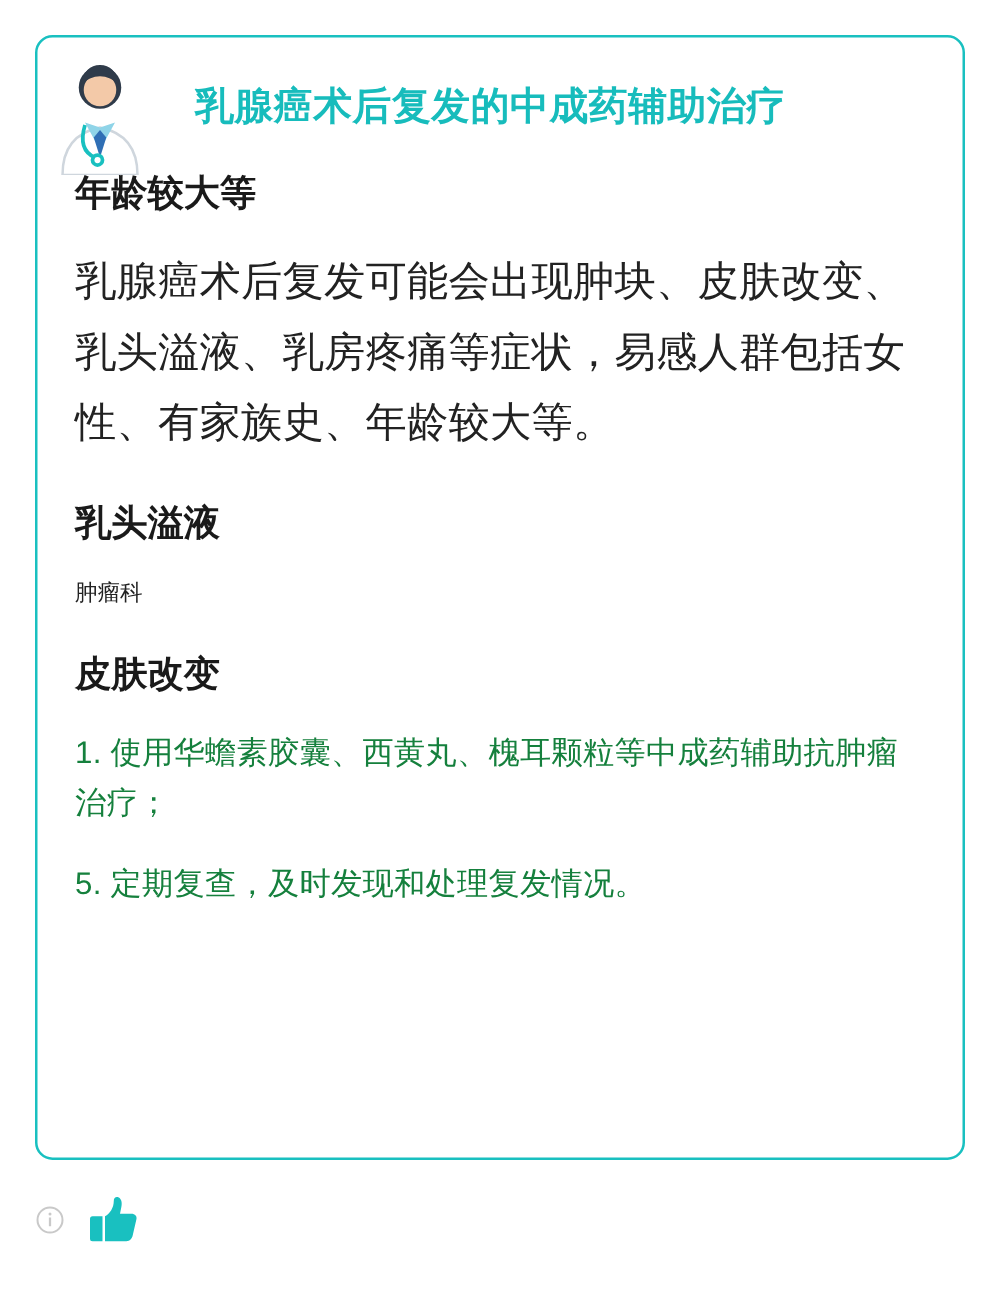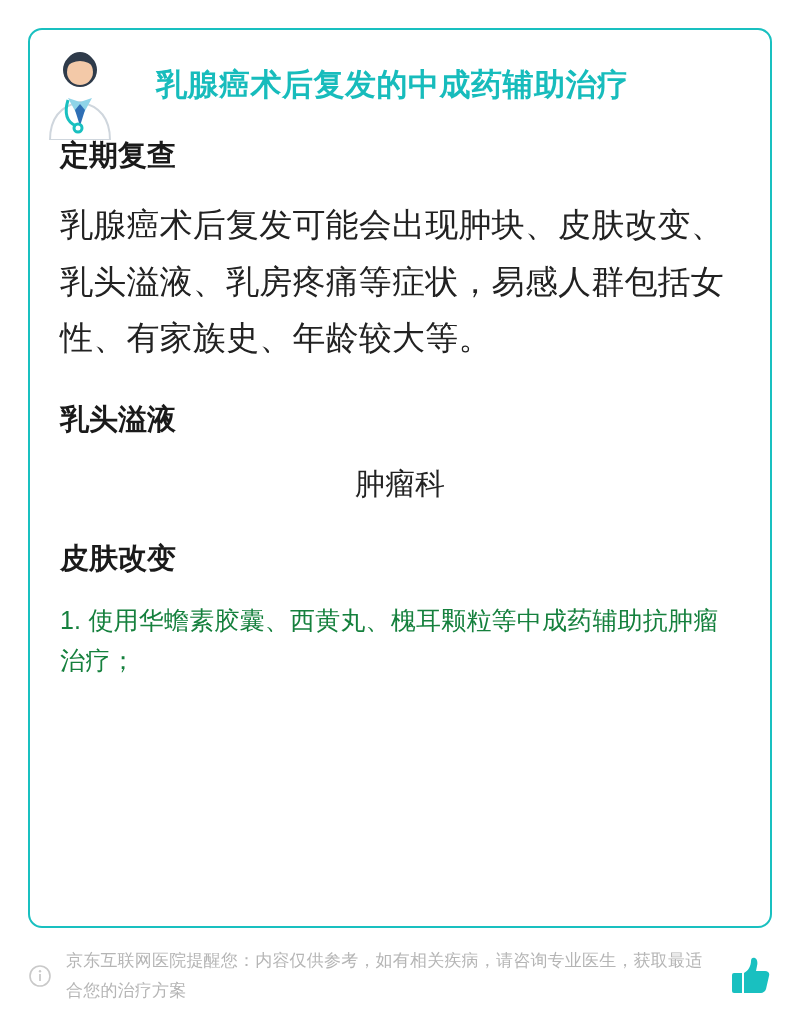--- a/index.html
+++ b/index.html
@@ -65,23 +65,22 @@
     margin: 0 0 34px 0;
     color: #222222;
     font-size: 33px;
     line-height: 1.72;
     letter-spacing: 0.2px;
   }
 
   .dept {
     margin: 0 0 34px 0;
     color: #222222;
-    font-size: 30px;
+    font-size: 18px;
     line-height: 1.5;
-    text-align: center;
   }
 
   .tips {
     margin: 0;
     padding: 0;
     list-style: none;
   }
   .tips li {
     color: #15803d;
     font-size: 25px;
@@ -142,42 +141,42 @@
 
         <path d="M42 60 l-5 6 l5 16 l5 -16 z" fill="#2f6fb5"></path>
 
         <path d="M30 56 q-6 20 8 26" fill="none" stroke="#19c0c0" stroke-width="3"></path>
         <circle cx="40" cy="84" r="4" fill="none" stroke="#19c0c0" stroke-width="3"></circle>
       </svg>
     </div>
 
     <h1 class="title">乳腺癌术后复发的中成药辅助治疗</h1>
 
-    <h2 class="section">定期复查</h2>
+    <h2 class="section">年龄较大等</h2>
     <p class="para">乳腺癌术后复发可能会出现肿块、皮肤改变、乳头溢液、乳房疼痛等症状，易感人群包括女性、有家族史、年龄较大等。</p>
 
     <h2 class="section">乳头溢液</h2>
     <p class="dept">肿瘤科</p>
 
     <h2 class="section">皮肤改变</h2>
     <ul class="tips">
       <li>1. 使用华蟾素胶囊、西黄丸、槐耳颗粒等中成药辅助抗肿瘤治疗；</li>
+      <li>5. 定期复查，及时发现和处理复发情况。</li>
     </ul>
 
   </div>
 
   <div class="footer">
     <span class="footer-icon">
       <svg viewBox="0 0 24 24" width="24" height="24" aria-hidden="true">
         <circle cx="12" cy="12" r="10" fill="none" stroke="#c9c9c9" stroke-width="1.6"></circle>
         <rect x="11.1" y="10" width="1.8" height="7" fill="#c9c9c9"></rect>
         <circle cx="12" cy="7.2" r="1.2" fill="#c9c9c9"></circle>
       </svg>
     </span>
-    <span class="footer-text">京东互联网医院提醒您：内容仅供参考，如有相关疾病，请咨询专业医生，获取最适合您的治疗方案</span>
     <span class="thumb">
       <svg viewBox="0 0 46 46" width="46" height="46" aria-hidden="true">
         <path d="M8 20 h8 v20 H8 a2 2 0 0 1 -2 -2 V22 a2 2 0 0 1 2 -2z" fill="#19c0c0"></path>
         <path d="M18 20 c4 -2 7 -7 7 -12 c0 -3 2 -4 4 -3 c2 1 3 4 2 8 l-1 5 h9 c3 0 5 2 4 5 l-3 13 c-1 3 -3 4 -6 4 H18z" fill="#19c0c0"></path>
       </svg>
     </span>
   </div>
 
 </div>
 

